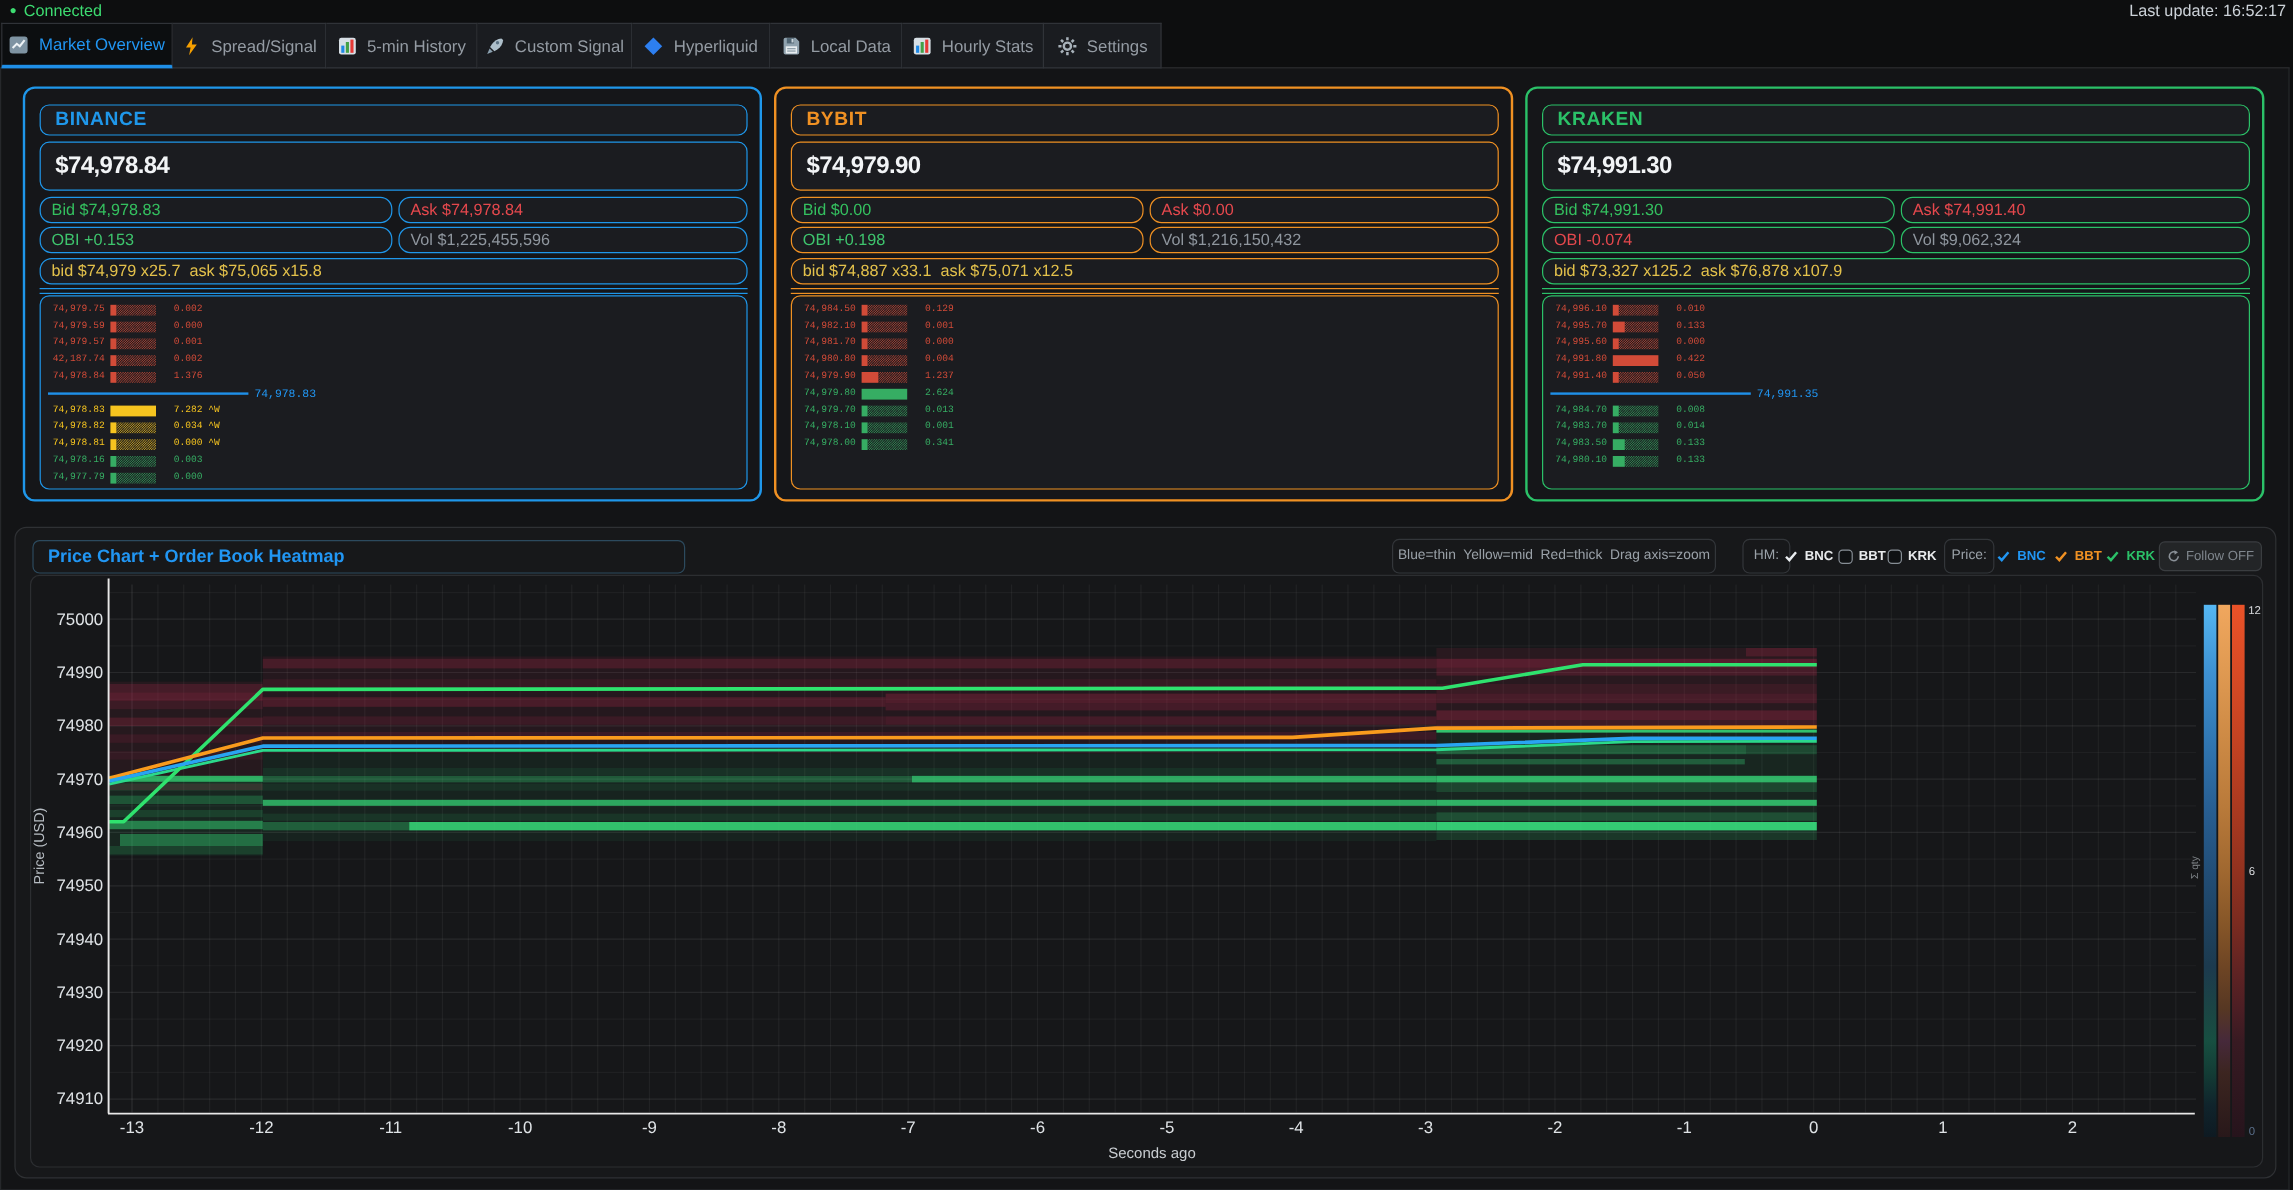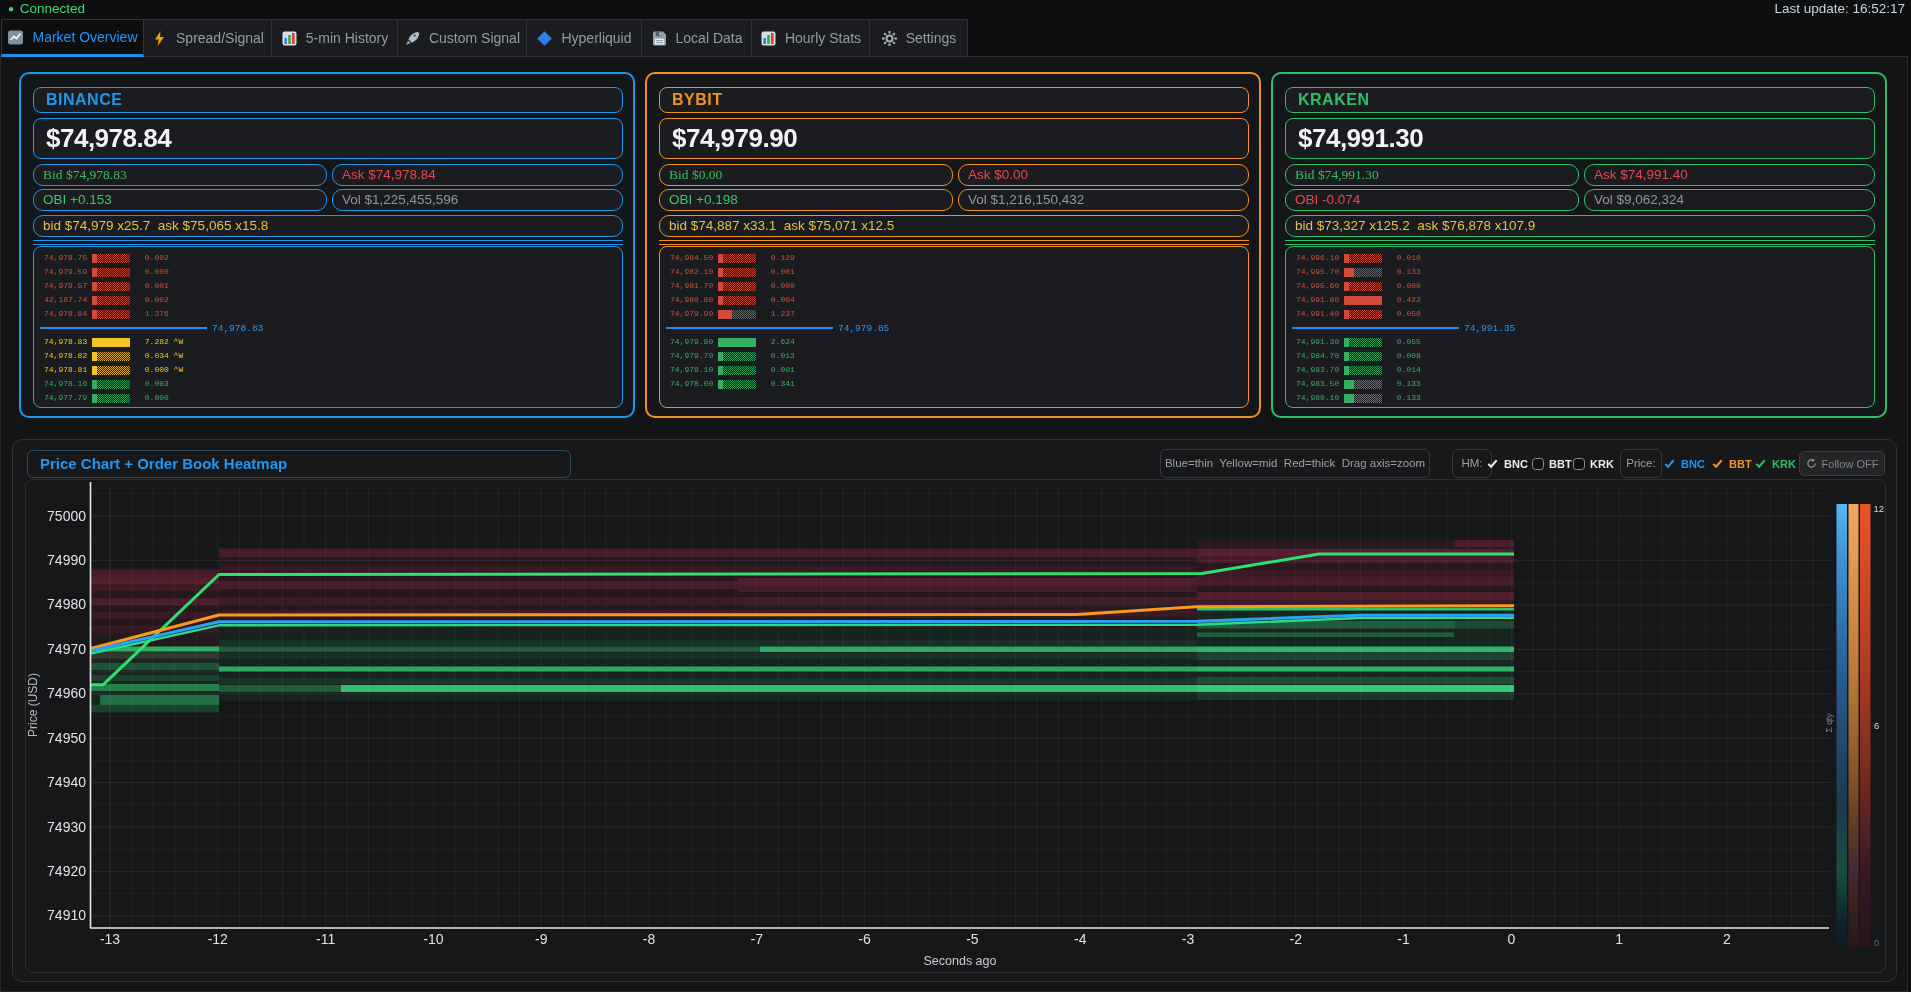--- a/index.html
+++ b/index.html
@@ -13,23 +13,23 @@
 .tab:first-child { border-left:1px solid #303338; }
 .tab.active { background:#0c0e10; color:#2196f3; border-bottom:3px solid #1f8fe8; }
 .tic { flex:0 0 auto; }
 #cont { position:absolute; left:0px; top:56px; width:1908px; height:936px;
   border:1px solid #26282b; border-top:1px solid #2b2c2e; background:#131416; }
 .panel { position:absolute; top:72px; width:616px; height:346px; background:#151619;
   border:2px solid; border-radius:10px;padding-left:15px; }
 .pbox { position:absolute; border:1.4px solid; border-radius:8px; background:#1b1c20; }
 .ptitle { left:12px; top:13px; width:590px; height:26px; font-size:16px; font-weight:bold;
   line-height:23px; padding-left:12px; letter-spacing:.5px; }
-.pprice { left:12px; top:44px; width:590px; height:41px; color:#f2f4f6; font-size:26px;
+.pprice { left:12px; top:44px; width:590px; height:41px; color:#f2f4f6; font-size:20px;
   font-weight:bold; line-height:39px; padding-left:12px; letter-spacing:-0.5px; }
-.pbid { left:12px; top:89.5px; width:294px; height:22px; color:#34c05f;font-family:Liberation Serif, serif; }
+.pbid { left:12px; top:89.5px; width:294px; height:22px; color:#34c05f; }
 .pask { left:311px; top:89.5px; width:291px; height:22px; color:#e5484d; }
 .pobi { left:12px; top:114.5px; width:294px; height:22px; }
 .pvol { left:311px; top:114.5px; width:291px; height:22px; color:#8f969e; }
 .pbid,.pask,.pobi,.pvol,.psum { font-size:13.5px; line-height:20px; padding-left:9px; border-radius:10px; }
 .psum { left:12px; top:141px; width:590px; height:22px; color:#e3c14b; }
 .phr { position:absolute; left:12px; top:166px; width:590px; height:5px;
   border-top:1.6px solid; border-bottom:1.6px solid; }
 .pobook { left:12px; top:172px; width:590px; height:162px;
   font-family:"Liberation Mono",monospace; font-size:8px; padding:4px 0 0 10px; }
 .obr { height:14.05px; line-height:14.05px; white-space:pre; display:flex; align-items:center; }
@@ -171,24 +171,20 @@
   <div class="pbox pobi" style="border-color:#f09123;color:#3ec46d">OBI +0.198</div>
   <div class="pbox pvol" style="border-color:#f09123">Vol $1,216,150,432</div>
   <div class="pbox psum" style="border-color:#f09123">bid $74,887 x33.1&nbsp; ask $75,071 x12.5</div>
   <div class="phr" style="border-color:#f09123"></div>
   <div class="pbox pobook" style="border-color:#f09123">
       <div class="obr" style="color:#d24b38"><span>74,984.50 </span><span class="bar"><i class="bs" style="width:4.8px;background:#d24b38"></i><i class="bp" style="width:33.6px;--c:#d24b38"></i></span><span>   0.129</span></div>
 <div class="obr" style="color:#d24b38"><span>74,982.10 </span><span class="bar"><i class="bs" style="width:4.8px;background:#d24b38"></i><i class="bp" style="width:33.6px;--c:#d24b38"></i></span><span>   0.001</span></div>
 <div class="obr" style="color:#d24b38"><span>74,981.70 </span><span class="bar"><i class="bs" style="width:4.8px;background:#d24b38"></i><i class="bp" style="width:33.6px;--c:#d24b38"></i></span><span>   0.000</span></div>
 <div class="obr" style="color:#d24b38"><span>74,980.80 </span><span class="bar"><i class="bs" style="width:4.8px;background:#d24b38"></i><i class="bp" style="width:33.6px;--c:#d24b38"></i></span><span>   0.004</span></div>
 <div class="obr" style="color:#d24b38"><span>74,979.90 </span><span class="bar"><i class="bs" style="width:14.4px;background:#d24b38"></i><i class="bp" style="width:24.0px;--c:#d24b38"></i></span><span>   1.237</span></div>
-<div class="obmid">
-        <span class="obline"></span>
-        <span class="obmlab">74,979.85</span>
-      </div>
 <div class="obr" style="color:#36ad63"><span>74,979.80 </span><span class="bar"><i class="bs" style="width:38.4px;background:#36ad63"></i><i class="bp" style="width:0.0px;--c:#36ad63"></i></span><span>   2.624</span></div>
 <div class="obr" style="color:#36ad63"><span>74,979.70 </span><span class="bar"><i class="bs" style="width:4.8px;background:#36ad63"></i><i class="bp" style="width:33.6px;--c:#36ad63"></i></span><span>   0.013</span></div>
 <div class="obr" style="color:#36ad63"><span>74,978.10 </span><span class="bar"><i class="bs" style="width:4.8px;background:#36ad63"></i><i class="bp" style="width:33.6px;--c:#36ad63"></i></span><span>   0.001</span></div>
 <div class="obr" style="color:#36ad63"><span>74,978.00 </span><span class="bar"><i class="bs" style="width:4.8px;background:#36ad63"></i><i class="bp" style="width:33.6px;--c:#36ad63"></i></span><span>   0.341</span></div>
     </div>
 </div>
 <div class="panel" style="left:1271px;border-color:#2bc168">
   <div class="pbox ptitle" style="border-color:#2bc168;color:#2bc168">KRAKEN</div>
   <div class="pbox pprice" style="border-color:#2bc168">$74,991.30</div>
   <div class="pbox pbid" style="border-color:#2bc168">Bid $74,991.30</div>
@@ -200,21 +196,20 @@
   <div class="pbox pobook" style="border-color:#2bc168">
       <div class="obr" style="color:#d24b38"><span>74,996.10 </span><span class="bar"><i class="bs" style="width:4.8px;background:#d24b38"></i><i class="bp" style="width:33.6px;--c:#d24b38"></i></span><span>   0.010</span></div>
 <div class="obr" style="color:#d24b38"><span>74,995.70 </span><span class="bar"><i class="bs" style="width:9.6px;background:#d24b38"></i><i class="bp" style="width:28.8px;--c:#d24b38"></i></span><span>   0.133</span></div>
 <div class="obr" style="color:#d24b38"><span>74,995.60 </span><span class="bar"><i class="bs" style="width:4.8px;background:#d24b38"></i><i class="bp" style="width:33.6px;--c:#d24b38"></i></span><span>   0.000</span></div>
 <div class="obr" style="color:#d24b38"><span>74,991.80 </span><span class="bar"><i class="bs" style="width:38.4px;background:#d24b38"></i><i class="bp" style="width:0.0px;--c:#d24b38"></i></span><span>   0.422</span></div>
 <div class="obr" style="color:#d24b38"><span>74,991.40 </span><span class="bar"><i class="bs" style="width:4.8px;background:#d24b38"></i><i class="bp" style="width:33.6px;--c:#d24b38"></i></span><span>   0.050</span></div>
 <div class="obmid">
         <span class="obline"></span>
         <span class="obmlab">74,991.35</span>
       </div>
-<div class="obr" style="color:#36ad63"><span>74,991.30 </span><span class="bar"><i class="bs" style="width:4.8px;background:#36ad63"></i><i class="bp" style="width:33.6px;--c:#36ad63"></i></span><span>   0.055</span></div>
 <div class="obr" style="color:#36ad63"><span>74,984.70 </span><span class="bar"><i class="bs" style="width:4.8px;background:#36ad63"></i><i class="bp" style="width:33.6px;--c:#36ad63"></i></span><span>   0.008</span></div>
 <div class="obr" style="color:#36ad63"><span>74,983.70 </span><span class="bar"><i class="bs" style="width:4.8px;background:#36ad63"></i><i class="bp" style="width:33.6px;--c:#36ad63"></i></span><span>   0.014</span></div>
 <div class="obr" style="color:#36ad63"><span>74,983.50 </span><span class="bar"><i class="bs" style="width:9.6px;background:#36ad63"></i><i class="bp" style="width:28.8px;--c:#36ad63"></i></span><span>   0.133</span></div>
 <div class="obr" style="color:#36ad63"><span>74,980.10 </span><span class="bar"><i class="bs" style="width:9.6px;background:#36ad63"></i><i class="bp" style="width:28.8px;--c:#36ad63"></i></span><span>   0.133</span></div>
     </div>
 </div>
 <div id="chart">
   <div id="ctitle">Price Chart + Order Book Heatmap</div>
   <div class="cbox" style="left:1147px;width:270px;">Blue=thin&nbsp; Yellow=mid&nbsp; Red=thick&nbsp; Drag axis=zoom</div>
   <div class="cbox" style="left:1439px;width:40px;">HM:</div>

